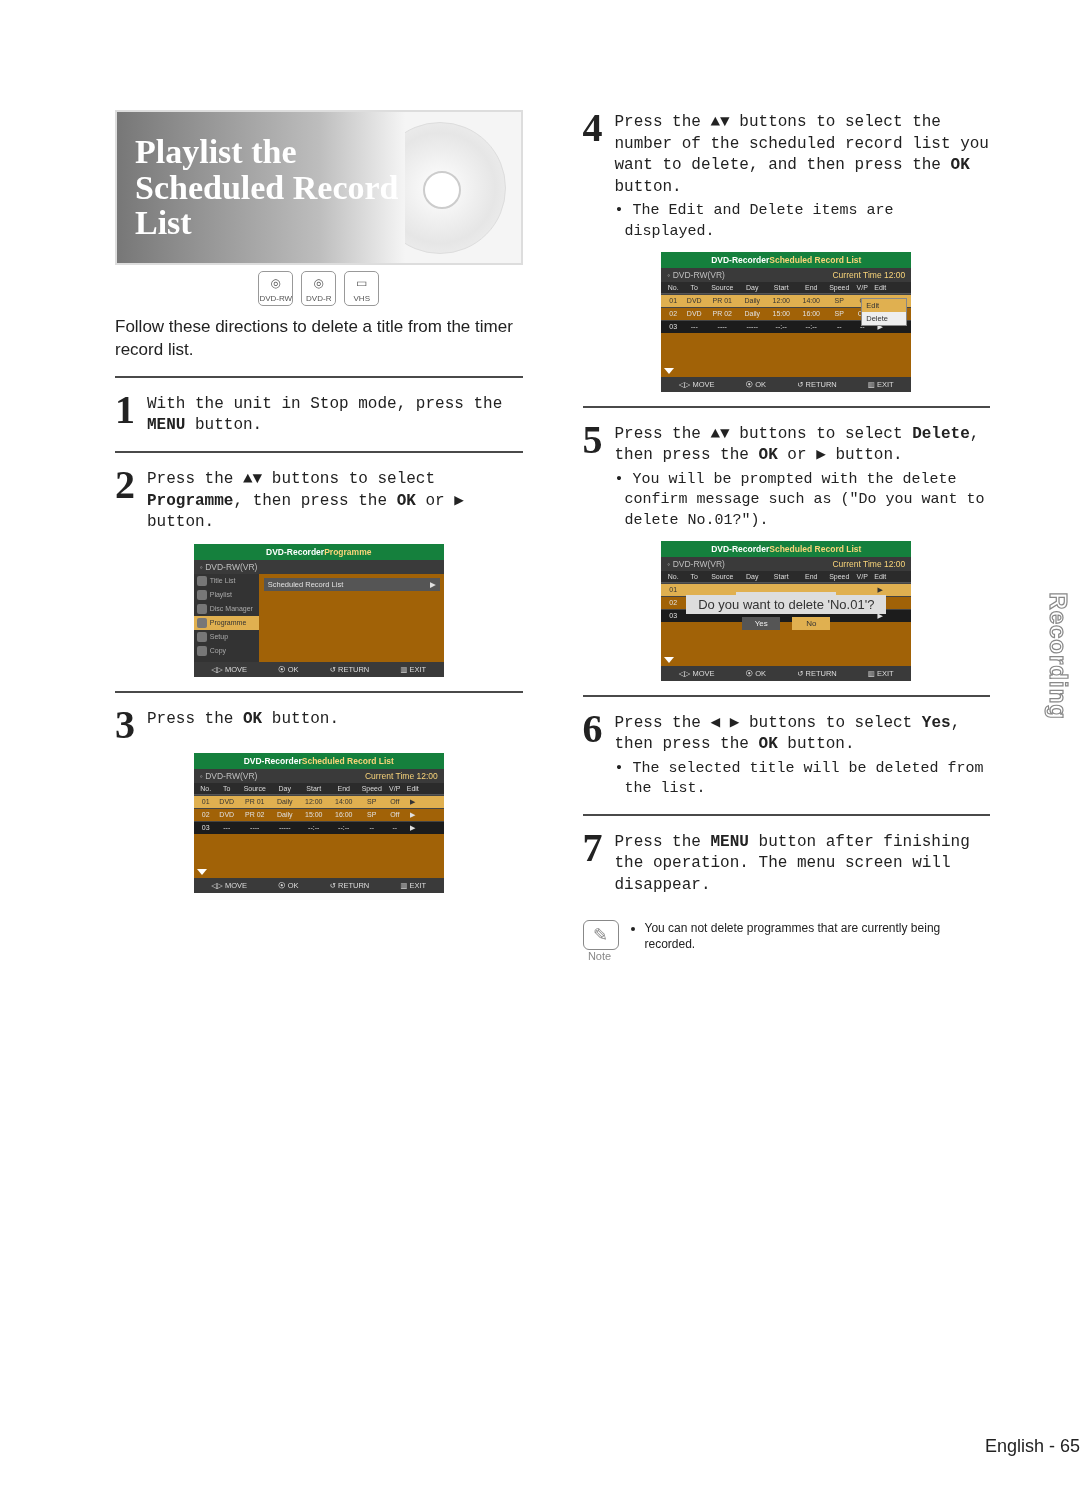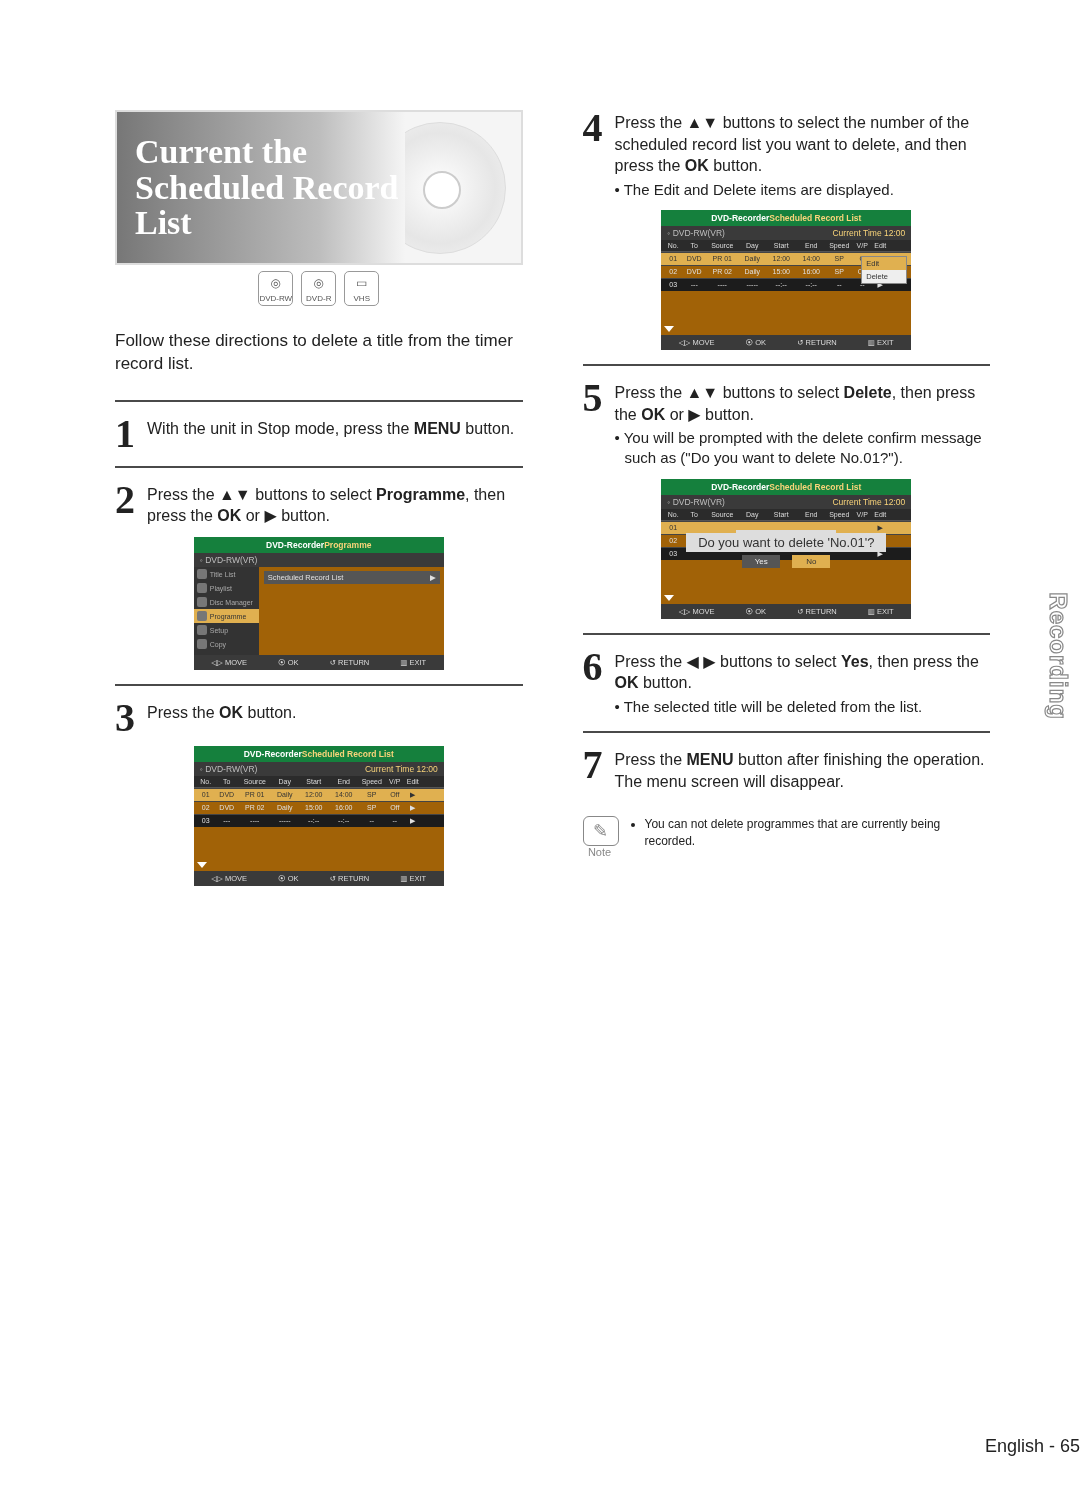--- a/index.html
+++ b/index.html
@@ -110,20 +110,21 @@
   .step-num{
     font-family:"Times New Roman",serif;
     font-size:40px;
     font-weight:bold;
     line-height:0.9;
     min-width:26px;
   }
   .step-text{
     line-height:1.35;
     padding-top:2px;
+    font-family:Liberation Mono, monospace;
   }
   .step-text .sub{
     font-size:15px;
     padding-left:10px;
     text-indent:-10px;
     margin-top:3px;
   }
   .step-text .sub:before{
     content:"• ";
   }
@@ -295,42 +296,42 @@
 <body>
 
 <div class="page">
   <div class="two-col">
 
     <div class="col">
       <div class="hero">
         <div class="disc"></div>
         <div class="hero-inner">
           <div class="hero-title">
-            <span>Current the</span><br>
+            <span>Playlist the</span><br>
             <span>Scheduled Record List</span>
           </div>
         </div>
       </div>
 
       <div class="media-icons">
         <div class="media-badge">
           <span class="glyph">◎</span>
           <span class="lbl">DVD-RW</span>
         </div>
         <div class="media-badge">
           <span class="glyph">◎</span>
           <span class="lbl">DVD-R</span>
         </div>
         <div class="media-badge">
           <span class="glyph">▭</span>
           <span class="lbl">VHS</span>
         </div>
       </div>
 
-      <p style="font-size:17px;line-height:1.35;margin:24px 0">Follow these directions to delete a title from the timer record list.</p>
+      <p style="font-size:17px;line-height:1.35;margin:0 0">Follow these directions to delete a title from the timer record list.</p>
       <div class="rule"></div>
 
       <div class="step">
         <div class="step-num">1</div>
         <div class="step-text">
           <span>With the unit in Stop mode, press the </span><b>MENU</b><span> button.</span>
         </div>
       </div>
       <div class="rule"></div>
 

